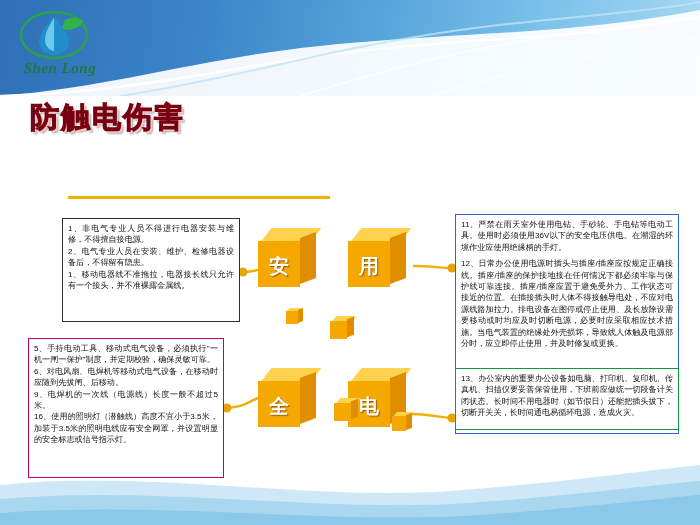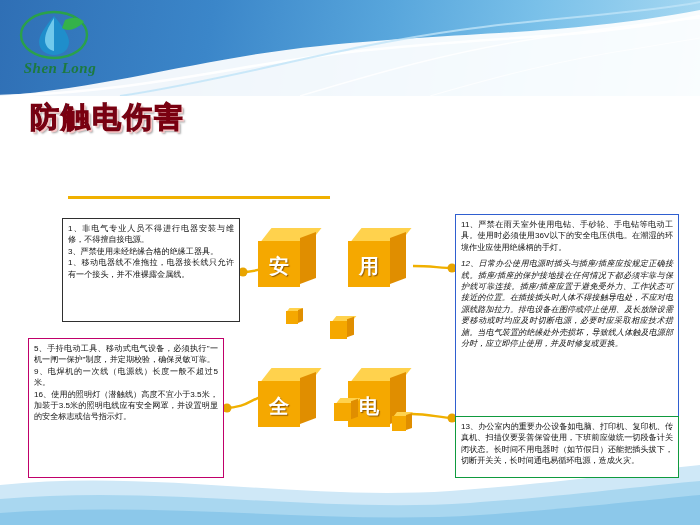--- a/index.html
+++ b/index.html
@@ -56,21 +56,21 @@
     line-height:11.4px;
     color:#111111;
     padding:4px 5px;
     box-sizing:border-box;
     text-align:justify;
   }
   .tbox p{margin:0;}
   .box1{left:62px;top:218px;width:178px;height:104px;border:1px solid #2f2f2f;}
   .box2{left:28px;top:338px;width:196px;height:140px;border:1.6px solid #c0006a;}
   .box3{left:455px;top:168px;width:224px;height:220px;border:1.6px solid #2f5fd0;margin-top:46px;}
-  .box4{left:455px;top:416px;width:224px;height:62px;border:1.6px solid #0f9a3e;}
+  .box4{left:455px;top:368px;width:224px;height:62px;border:1.6px solid #0f9a3e;}
   
   .accent{
     position:absolute;left:68px;top:196px;width:262px;height:3px;
     background:#f0b000;
   }
   
   .conn{position:absolute;left:0;top:96px;width:700px;height:429px;}
   
   .cube{position:absolute;}
   .cube .face{position:absolute;}
@@ -177,32 +177,33 @@
     <div class="face cside" style="left:14px;top:2px;width:6px;height:15px;transform:skewY(-20deg);"></div>
   </div>
   <div class="cube" style="left:286px;top:308px;width:22px;height:22px;">
     <div class="face ctop" style="left:2px;top:0;width:13px;height:4px;transform:skewX(-38deg);"></div>
     <div class="face cfront" style="left:0;top:3px;width:12px;height:13px;"></div>
     <div class="face cside" style="left:12px;top:1px;width:5px;height:13px;transform:skewY(-20deg);"></div>
   </div>
 
   <div class="tbox box1">
     <p>1、非电气专业人员不得进行电器安装与维修，不得擅自接电源。</p>
-    <p>3、严禁使用未经绝缘合格的绝缘工器具。</p>
+    <p>2、电气专业人员在安装、维护、检修电器设备后，不得留有隐患。</p>
     <p>1、移动电器线不准拖拉，电器接长线只允许有一个接头，并不准裸露金属线。</p>
   </div>
 
   <div class="tbox box2">
     <p>5、手持电动工具、移动式电气设备，必须执行"一机一闸一保护"制度，并定期校验，确保灵敏可靠。</p>
+    <p>6、对电风扇、电焊机等移动式电气设备，在移动时应随到先拔闸、后移动。</p>
     <p>9、电焊机的一次线（电源线）长度一般不超过5米。</p>
     <p>16、使用的照明灯（潜触线）高度不宜小于3.5米，加装于3.5米的照明电线应有安全网罩，并设置明显的安全标志或信号指示灯。</p>
   </div>
 
   <div class="tbox box3">
     <p>11、严禁在雨天室外使用电钻、手砂轮、手电钻等电动工具。使用时必须使用36V以下的安全电压供电。在潮湿的环境作业应使用绝缘柄的手灯。</p>
-    <p style="margin-top:5px;font-style:italic;">12、日常办公使用电源时插头与插座/插座应按规定正确接线。插座/插座的保护接地接在任何情况下都必须牢靠与保护线可靠连接。插座/插座应置于避免受外力、工作状态可接近的位置。在插接插头时人体不得接触导电处，不应对电源线路加拉力。排电设备在图停或停止使用、及长放除设需要移动或时均应及时切断电源，必要时应采取相应技术措施。当电气装置的绝缘处外壳损坏，导致线人体触及电源部分时，应立即停止使用，并及时修复或更换。</p>
+    <p style="margin-top:5px;">12、日常办公使用电源时插头与插座/插座应按规定正确接线。插座/插座的保护接地接在任何情况下都必须牢靠与保护线可靠连接。插座/插座应置于避免受外力、工作状态可接近的位置。在插接插头时人体不得接触导电处，不应对电源线路加拉力。排电设备在图停或停止使用、及长放除设需要移动或时均应及时切断电源，必要时应采取相应技术措施。当电气装置的绝缘处外壳损坏，导致线人体触及电源部分时，应立即停止使用，并及时修复或更换。</p>
   </div>
 
   <div class="tbox box4">
     <p>13、办公室内的重要办公设备如电脑、打印机、复印机、传真机、扫描仪要妥善保管使用，下班前应做统一切段备计关闭状态。长时间不用电器时（如节假日）还能把插头拔下，切断开关关，长时间通电易循环电源，造成火灾。</p>
   </div>
 
 </div>
 
 </body></html>

